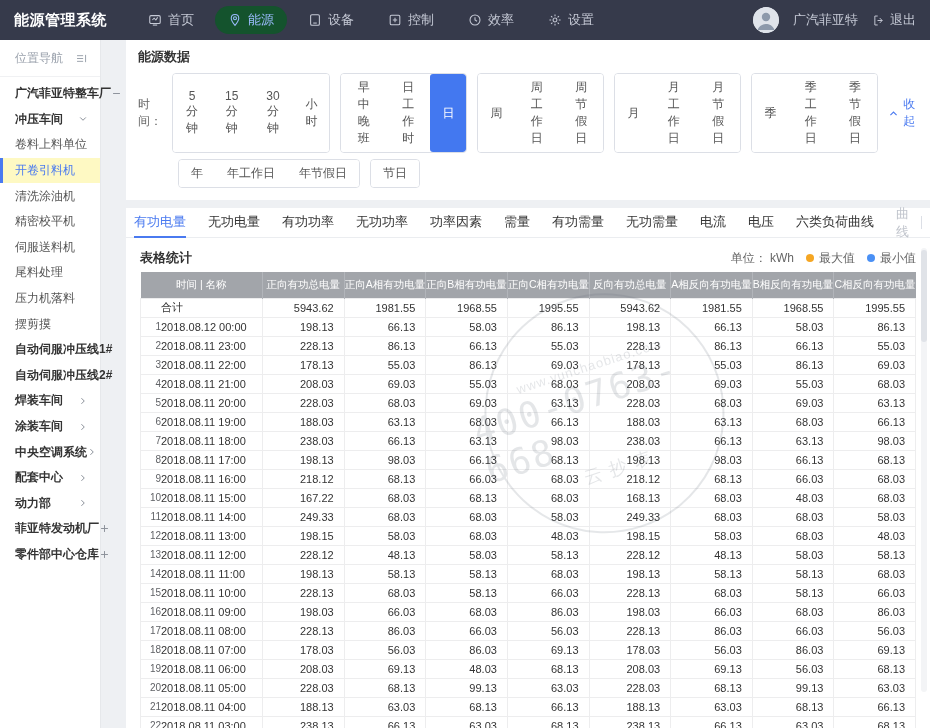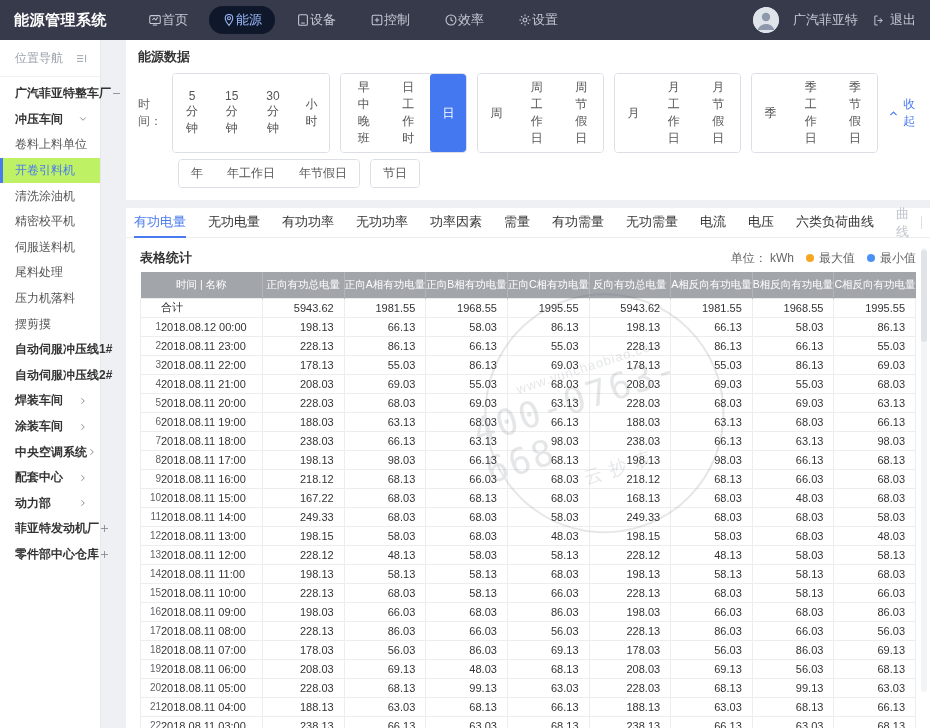--- a/index.html
+++ b/index.html
@@ -5,36 +5,36 @@
   * { box-sizing: border-box; margin: 0; padding: 0; }
   html,body { width:930px; height:728px; overflow:hidden; }
   body { font-family:"Liberation Sans","DejaVu Sans",sans-serif; background:#eef0f3; position:relative; font-size:12px; color:#333; }
   .icon { display:inline-flex; align-items:center; justify-content:center; }
   .icon svg { display:block; }
 
   
   .navbar { height:40px; background:#363a4b; display:flex; align-items:center; color:#c6cad6; }
   .navbar .logo { width:125px; padding-left:14px; font-size:15px; font-weight:bold; color:#fff; letter-spacing:.5px; }
   .nav-menu { display:flex; align-items:center; gap:8px; margin-left:10px; }
-  .nav-item { display:flex; font-size:13px; padding:5px 13px; border-radius:15px; cursor:pointer; color:#c6cad6; }
-  .nav-item.active { background:#0f172a; color:#9dbcff; }
+  .nav-item { display:flex; gap:6px; font-size:13px; padding:5px 13px; border-radius:15px; cursor:pointer; color:#c6cad6; }
+  .nav-item.active { background:#14532d; color:#9dbcff; }
   .nav-right { margin-left:auto; display:flex; align-items:center; gap:14px; padding-right:14px; font-size:13px; }
   .avatar { width:26px; height:26px; border-radius:50%; overflow:hidden; background:#dfe3ea; }
   .logout { display:flex; align-items:center; gap:5px; cursor:pointer; }
 
   
   .sidebar { position:absolute; left:0; top:40px; width:101px; height:688px; background:#fff; border-right:1px solid #e6e8eb; }
   .sidebar-header { display:flex; align-items:center; justify-content:space-between; padding:10px 12px 9px 15px; color:#9aa1ac; font-size:12px; border-bottom:1px solid #f0f1f3; }
   .side-item { height:25.6px; display:flex; align-items:center; justify-content:space-between; padding:0 12px 0 15px; font-size:12px; cursor:pointer; white-space:nowrap; }
   .side-item .sfx { color:#8a9099; }
   .side-item.group { color:#333; font-weight:bold; }
   .side-item.child { color:#555; }
   .side-item.parent-active { color:#4a7af0; font-weight:bold; }
   .side-item.parent-active .sfx { color:#4a7af0; }
-  .side-item.child-active { color:#4a7af0; background:#bef264; border-left:3px solid #4a7af0; padding-left:12px; }
+  .side-item.child-active { color:#4a7af0; background:#fef9c3; border-left:3px solid #4a7af0; padding-left:12px; }
   .sidebar-list { padding-top:4px; }
 
   
   .main { position:absolute; left:126px; top:40px; width:804px; height:688px; display:flex; flex-direction:column; }
 
   
   .filter-panel { background:#fff; padding:8px 14px 6px 12px; }
   .filter-title { font-size:13px; font-weight:bold; color:#333; margin-bottom:7px; }
   .filter-row { display:flex; align-items:center; gap:10px; margin-bottom:6px; }
   .filter-row.second { margin-left:40px; }

